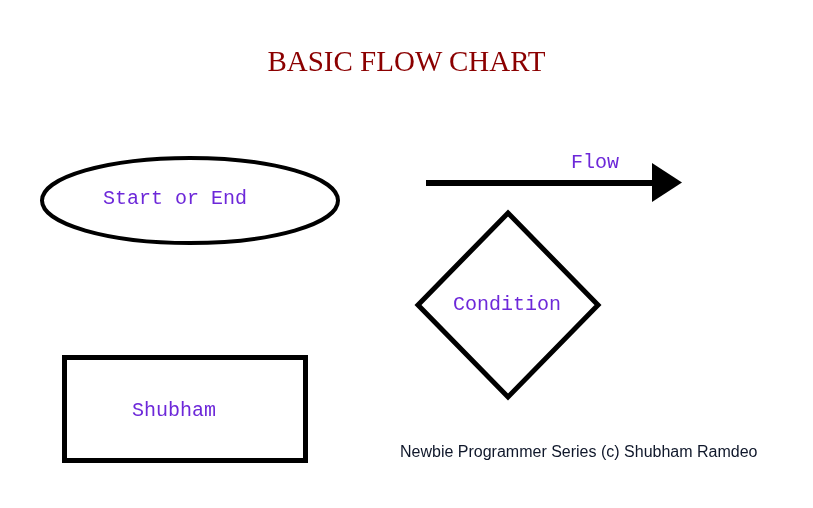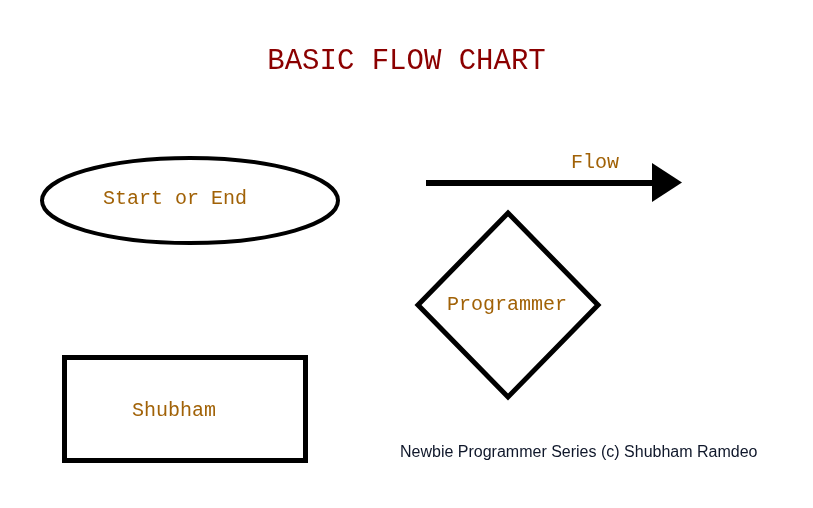--- a/index.html
+++ b/index.html
@@ -15,39 +15,39 @@
     background: #FFFFFF;
     overflow: hidden;
   }
   .title {
     position: absolute;
     top: 45px;
     left: 0;
     width: 100%;
     margin: 0;
     text-align: center;
-    font-family: Liberation Mono, monospace;
+    font-family: Liberation Serif, serif;
     font-size: 29px;
     font-weight: 400;
     color: #8B0000;
     letter-spacing: 0px;
   }
   .shape-svg {
     position: absolute;
     left: 0;
     top: 0;
     width: 813px;
     height: 508px;
   }
   .shape-label {
     position: absolute;
     transform: translate(-50%, -50%);
     font-family: "Liberation Mono", "DejaVu Sans Mono", monospace;
     font-size: 20px;
-    color: #a16207;
+    color: #6d28d9;
     white-space: nowrap;
   }
   .lbl-startend { left: 175px; top: 198px; text-align: right; }
   .lbl-flow     { left: 595px; top: 162px; }
   .lbl-condition{ left: 507px; top: 304px; }
   .lbl-process  { left: 174px; top: 410px; }
   .credit {
     position: absolute;
     left: 400px;
     top: 443px;
@@ -74,19 +74,19 @@
 
     <polygon points="508,213 598,305 508,397 418,305" fill="#FFFFFF" stroke="#000000" stroke-width="5"></polygon>
 
     <rect x="64.5" y="357.5" width="241" height="103" fill="#FFFFFF" stroke="#000000" stroke-width="5"></rect>
   </svg>
 
   <div class="shape-label lbl-startend">Start or End</div>
 
   <div class="shape-label lbl-flow">Flow</div>
 
-  <div class="shape-label lbl-condition">Programmer</div>
+  <div class="shape-label lbl-condition">Condition</div>
 
   <div class="shape-label lbl-process">Shubham</div>
 
   <div class="credit">Newbie Programmer Series (c) Shubham Ramdeo</div>
 
 </div>
 
 </body></html>

